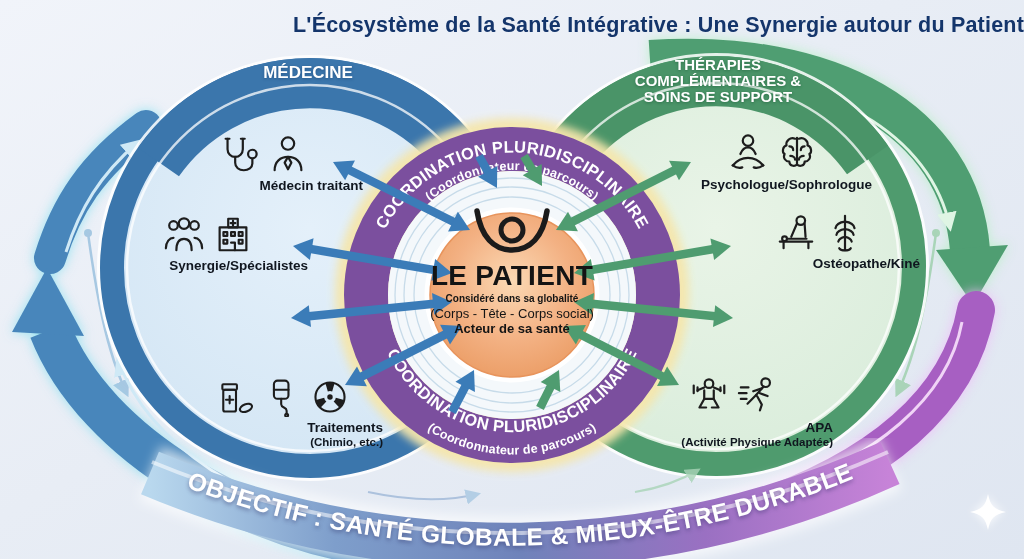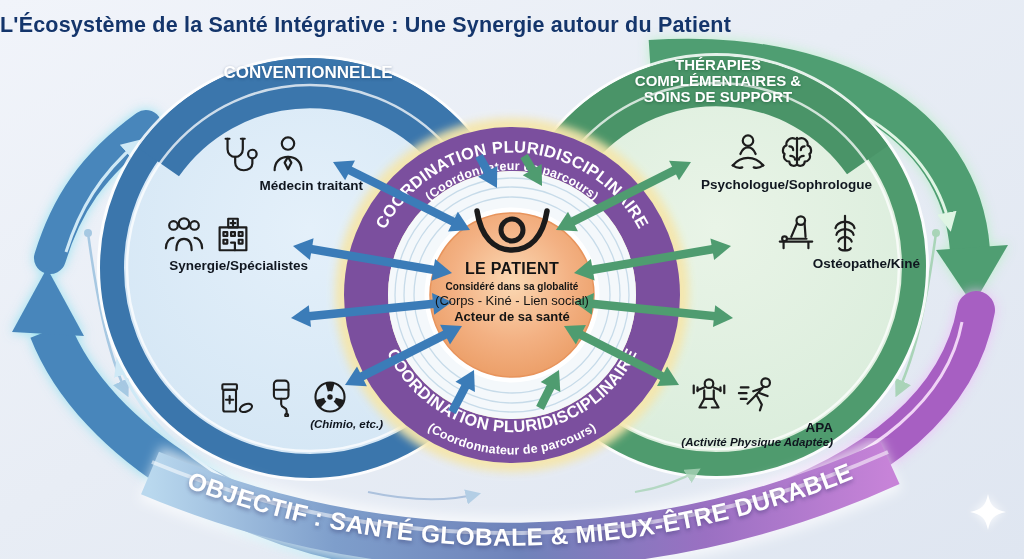--- a/index.html
+++ b/index.html
@@ -1,34 +1,34 @@
 <!DOCTYPE html>
 <html><head>
 <meta charset="utf-8">
 <style>
   html,body{margin:0;padding:0;background:#dfe6f0;}
   .stage{position:relative;width:1024px;height:559px;overflow:hidden;
          font-family:"Liberation Sans",sans-serif;
          background:linear-gradient(150deg,#f1f4fa 0%,#e8edf5 45%,#dfe6f1 100%);}
   .stage svg.scene{position:absolute;left:0;top:0;z-index:1;}
   .ovl{position:absolute;z-index:2;}
-  .title{left:0;top:13px;width:1024px;text-align:left;font-size:21.5px;font-weight:800;
+  .title{left:0;top:13px;width:1024px;text-align:right;font-size:21.5px;font-weight:800;
          color:#14356b;letter-spacing:.2px;}
   .circle-header{text-align:center;color:#fff;font-weight:800;
                  text-shadow:0 1px 3px rgba(15,45,90,.4);}
   .circle-header .ln{line-height:1.08;}
   .hdr-left{left:158px;top:64px;width:300px;font-size:17px;}
   .hdr-right{left:568px;top:57px;width:300px;font-size:15px;text-shadow:0 1px 3px rgba(15,70,40,.45);}
   .item{position:absolute;z-index:2;width:200px;text-align:right;}
   .item .icons{display:flex;justify-content:center;align-items:center;gap:7px;height:42px;}
   .item .lbl{margin-top:2px;font-size:13.5px;font-weight:700;color:#10161f;line-height:1.15;white-space:nowrap;}
-  .item .sub{font-size:11.5px;font-weight:700;color:#10161f;line-height:1.1;white-space:nowrap;font-style:italic;}
+  .item .sub{font-size:11.5px;font-weight:700;color:#10161f;line-height:1.1;white-space:nowrap;}
   .icn{stroke:#1d1d1d;stroke-width:2.3;fill:none;stroke-linecap:round;stroke-linejoin:round;}
   .patient-text{left:422px;top:261px;width:180px;text-align:center;color:#141414;}
-  .patient-text .nm{font-size:16px;font-weight:800;letter-spacing:.3px;line-height:1.05;}
+  .patient-text .nm{font-size:28px;font-weight:800;letter-spacing:.3px;line-height:1.05;}
   .patient-text .l1{margin-top:3px;font-size:10px;font-weight:700;line-height:1.22;}
   .patient-text .l2{font-size:13px;font-weight:400;line-height:1.22;}
   .patient-text .l3{font-size:13px;font-weight:700;line-height:1.22;}
   .arc-text{fill:#ffffff;font-weight:800;font-family:"Liberation Sans",sans-serif;}
   .banner-text{fill:#ffffff;font-weight:800;font-family:"Liberation Sans",sans-serif;
                filter:drop-shadow(0 2px 2px rgba(40,40,95,.45));}
   .glow-teal{filter:drop-shadow(0 0 6px rgba(140,225,240,.85));}
   .glow-green{filter:drop-shadow(0 0 6px rgba(185,240,200,.9));}
   .glow-pink{filter:drop-shadow(0 0 6px rgba(238,190,248,.9));}
   .glow-white{filter:drop-shadow(0 0 5px rgba(255,255,255,.95));}
@@ -205,21 +205,21 @@
   <text class="banner-text" font-size="24.5" letter-spacing=".5" text-anchor="middle">
     <textPath href="#bannerPath" startOffset="50%">OBJECTIF : SANTÉ GLOBALE &amp; MIEUX-ÊTRE DURABLE</textPath>
   </text>
 
   <path d="M988 494 C990.5 506,994 509.5,1006 512 C994 514.5,990.5 518,988 530 C985.5 518,982 514.5,970 512 C982 509.5,985.5 506,988 494 Z" fill="#ffffff" class="glow-white"></path>
 </svg>
 
 <div class="ovl title">L'Écosystème de la Santé Intégrative : Une Synergie autour du Patient</div>
 
 <div class="ovl circle-header hdr-left">
-  <div class="ln">CONVENTIONNELLE</div>
+  <div class="ln">MÉDECINE</div>
 </div>
 <div class="ovl circle-header hdr-right">
   <div class="ln">THÉRAPIES</div>
   <div class="ln">COMPLÉMENTAIRES &amp;</div>
   <div class="ln">SOINS DE SUPPORT</div>
 </div>
 
 <div class="item" style="left:163px;top:134px">
   <div class="icons">
     <svg class="icn" width="42" height="42" viewBox="0 0 44 44">
@@ -272,20 +272,21 @@
           <circle cx="26" cy="42" r="1.6"></circle>
     </svg>
     <svg class="icn" width="40" height="40" viewBox="0 0 44 44">
       <circle cx="22" cy="22" r="16"></circle>
           <circle cx="22" cy="22" r="3" fill="#1d1d1d" stroke="none"></circle>
       <path d="M17 7a15.5 15.5 0 0 1 10 0L24.4 16a6 6 0 0 0-4.8 0Z" fill="#1d1d1d" stroke="none"></path>
       <path d="M17 7a15.5 15.5 0 0 1 10 0L24.4 16a6 6 0 0 0-4.8 0Z" fill="#1d1d1d" stroke="none" transform="rotate(120 22 22)"></path>
       <path d="M17 7a15.5 15.5 0 0 1 10 0L24.4 16a6 6 0 0 0-4.8 0Z" fill="#1d1d1d" stroke="none" transform="rotate(240 22 22)"></path>
     </svg>
   </div>
+  <div class="lbl">Traitements</div>
   <div class="sub">(Chimio, etc.)</div>
 </div>
 
 <div class="item" style="left:672px;top:133px">
   <div class="icons">
     <svg class="icn" width="42" height="42" viewBox="0 0 44 44">
       <circle cx="22" cy="8" r="5.5"></circle>
           <path d="M14 22c2-5 5-7 8-7s6 2 8 7"></path>
       <path d="M6 34c5-6 11-8 16-8s11 2 16 8"></path>
           <path d="M6 34c3 2 7 3 10 2M38 34c-3 2-7 3-10 2"></path>
@@ -336,17 +337,17 @@
           <path d="M4 12h8M2 18h8M4 24h6"></path>
     </svg>
   </div>
   <div class="lbl">APA</div>
   <div class="sub">(Activité Physique Adaptée)</div>
 </div>
 
 <div class="ovl patient-text">
   <div class="nm">LE PATIENT</div>
   <div class="l1">Considéré dans sa globalité</div>
-  <div class="l2">(Corps - Kiné - Lien social)</div>
+  <div class="l2">(Corps - Tête - Corps social)</div>
   <div class="l3">Acteur de sa santé</div>
 </div>
 
 </div>
 
 </body></html>

